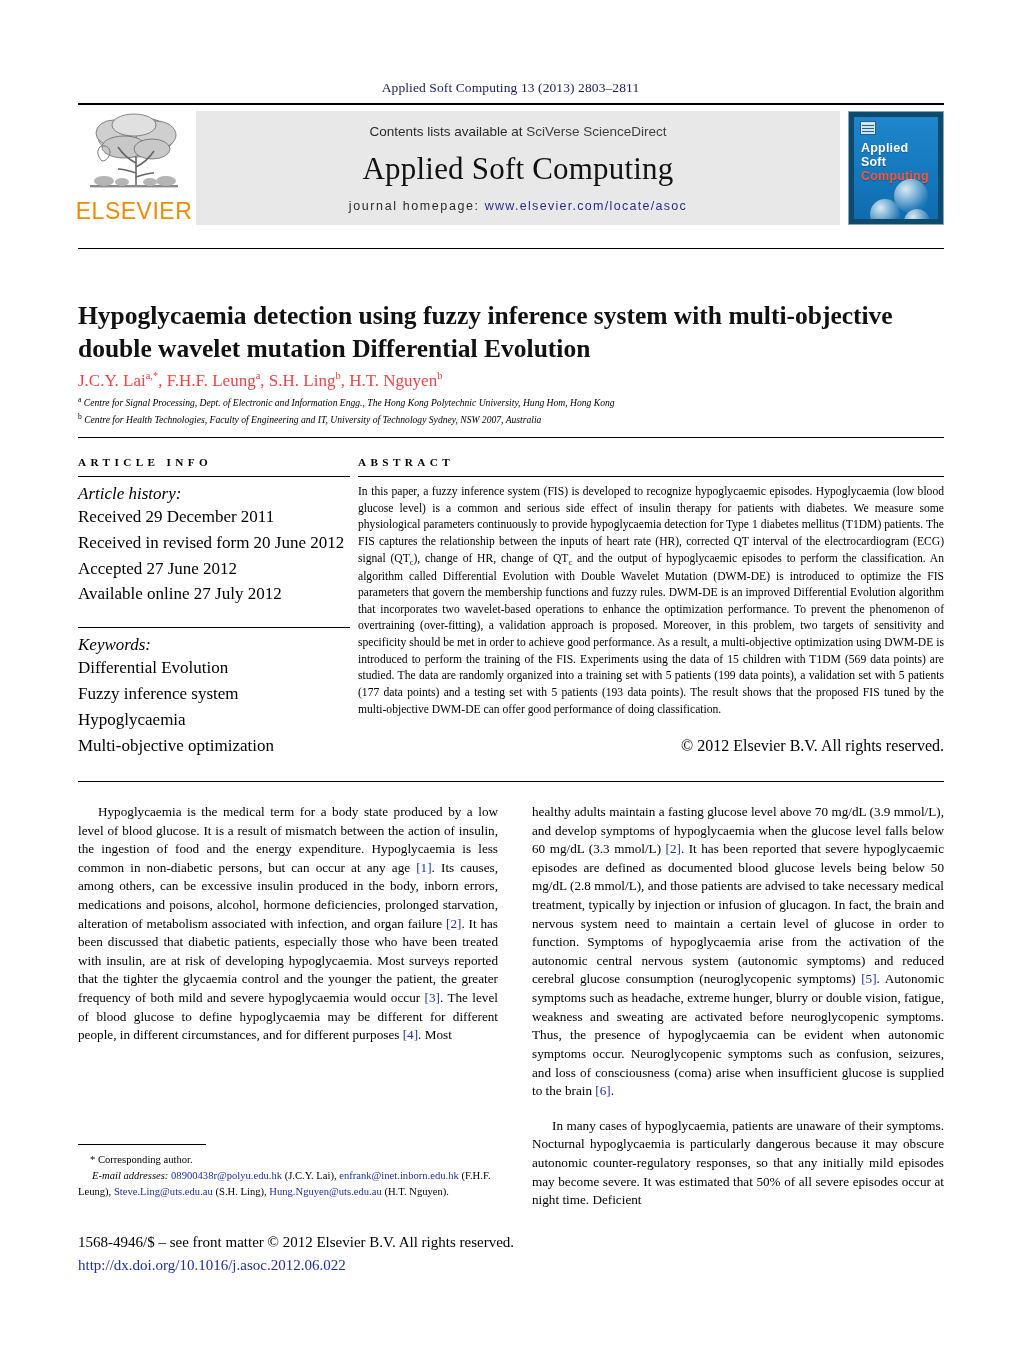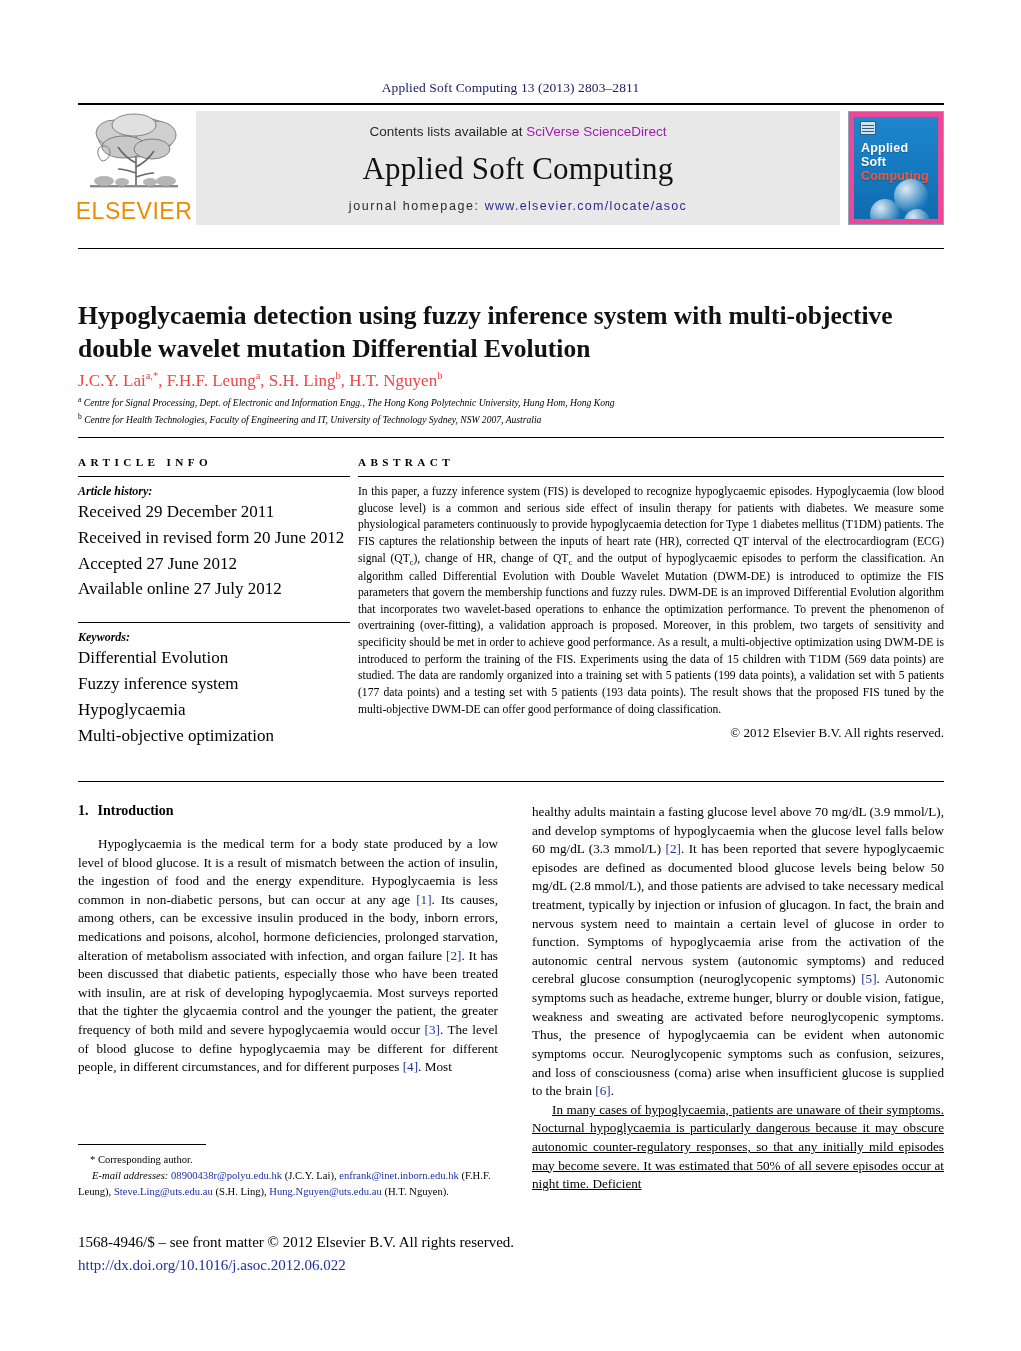--- a/index.html
+++ b/index.html
@@ -62,40 +62,40 @@
     align-items: center;
     justify-content: space-between;
     padding: 13px 0 12px 0;
     margin-left: 6px;
   }
   .contents-line {
     font-family: "Liberation Sans", sans-serif;
     font-size: 13.5px;
     color: #2b2b2b;
   }
-  .contents-line .sd-link { color: #a21caf; }
+  .contents-line .sd-link { color: #404040; }
   .journal-title {
     font-family: "Liberation Serif", serif;
     font-size: 31px;
     color: #111;
     letter-spacing: 0.2px;
   }
   .homepage-line {
     font-family: "Liberation Sans", sans-serif;
     font-size: 12.5px;
     color: #2b2b2b;
     letter-spacing: 1.6px;
     text-align: right;
   }
   .homepage-line .hp-url { color: #2b2b8f; letter-spacing: 1.3px; }
   .cover-thumb {
     width: 96px;
     flex: 0 0 96px;
     margin-left: 8px;
-    background: #ec4899;
+    background: #0c4a6e;
     border: 1px solid #8aa7b8;
     position: relative;
     overflow: hidden;
   }
   .cover-inner {
     position: absolute;
     inset: 5px;
     background: linear-gradient(180deg,#1f86cc 0%, #1477bd 60%, #0f6cae 100%);
     overflow: hidden;
   }
@@ -169,34 +169,34 @@
 
   .sec-head {
     font-family: "Liberation Serif", serif;
     font-size: 11.2px;
     font-weight: bold;
     letter-spacing: 4.4px;
     margin-bottom: 8px;
   }
   .thin-rule { border-top: 1px solid #000; margin: 4px 0 7px 0; }
 
-  .info-label { font-style: italic; font-weight: bold; font-size: 12px; }
+  .info-label { font-style: italic; font-weight: normal; font-size: 17px; }
   .info-list { font-size: 17px; line-height: 1.52; }
   .info-gap { height: 16px; }
 
   .abs-body {
     font-size: 11.6px;
     line-height: 1.435;
     text-align: justify;
   }
   .abs-body sub { font-size: 8.2px; }
   .copyright {
-    font-size: 13px;
+    font-size: 16px;
     text-align: right;
-    margin-top: 7px;
+    margin-top: 19px;
   }
 
   
   .body-rule {
     position: absolute; top: 781px; left: 78px; width: 866px;
     border-top: 1px solid #000;
   }
   .col-left  { position: absolute; top: 803px; left: 78px; width: 420px; }
   .col-right { position: absolute; top: 803px; left: 532px; width: 412px; }
 
@@ -206,21 +206,21 @@
     margin: 0 0 16px 0;
   }
   .h1 .num { margin-right: 9px; }
   p.body-p {
     font-size: 13.2px;
     line-height: 1.41;
     text-align: justify;
     margin: 0;
     text-indent: 20px;
   }
-  p.body-p + p.body-p { margin-top: 0; text-decoration: underline; }
+  p.body-p + p.body-p { margin-top: 16px; }
   .cite { color: #1d2f9e; }
 
   
   .footnote {
     position: absolute;
     left: 78px; top: 1144px; width: 420px;
   }
   .fn-rule { width: 128px; border-top: 1px solid #000; margin-bottom: 7px; }
   .fn-text { font-size: 10.6px; line-height: 1.5; }
   .fn-indent { text-indent: 12px; }
@@ -334,23 +334,20 @@
   <div class="col-abs">
     <div class="sec-head">ABSTRACT</div>
     <div class="thin-rule"></div>
     <div class="abs-body"><span>In this paper, a fuzzy inference system (FIS) is developed to recognize hypoglycaemic episodes. Hypoglycaemia (low blood glucose level) is a common and serious side effect of insulin therapy for patients with diabetes. We measure some physiological parameters continuously to provide hypoglycaemia detection for Type 1 diabetes mellitus (T1DM) patients. The FIS captures the relationship between the inputs of heart rate (HR), corrected QT interval of the electrocardiogram (ECG) signal (QT</span><sub>c</sub><span>), change of HR, change of QT</span><sub>c</sub><span> and the output of hypoglycaemic episodes to perform the classification. An algorithm called Differential Evolution with Double Wavelet Mutation (DWM-DE) is introduced to optimize the FIS parameters that govern the membership functions and fuzzy rules. DWM-DE is an improved Differential Evolution algorithm that incorporates two wavelet-based operations to enhance the optimization performance. To prevent the phenomenon of overtraining (over-fitting), a validation approach is proposed. Moreover, in this problem, two targets of sensitivity and specificity should be met in order to achieve good performance. As a result, a multi-objective optimization using DWM-DE is introduced to perform the training of the FIS. Experiments using the data of 15 children with T1DM (569 data points) are studied. The data are randomly organized into a training set with 5 patients (199 data points), a validation set with 5 patients (177 data points) and a testing set with 5 patients (193 data points). The result shows that the proposed FIS tuned by the multi-objective DWM-DE can offer good performance of doing classification.</span></div>
     <div class="copyright">© 2012 Elsevier B.V. All rights reserved.</div>
   </div>
 
   <div class="body-rule"></div>
 
   <div class="col-left">
-    <div class="h1">
-      <span class="num">1.</span><span>Introduction</span>
-    </div>
     <p class="body-p"><span>Hypoglycaemia is the medical term for a body state produced by a low level of blood glucose. It is a result of mismatch between the action of insulin, the ingestion of food and the energy expenditure. Hypoglycaemia is less common in non-diabetic persons, but can occur at any age </span><span class="cite">[1]</span><span>. Its causes, among others, can be excessive insulin produced in the body, inborn errors, medications and poisons, alcohol, hormone deficiencies, prolonged starvation, alteration of metabolism associated with infection, and organ failure </span><span class="cite">[2]</span><span>. It has been discussed that diabetic patients, especially those who have been treated with insulin, are at risk of developing hypoglycaemia. Most surveys reported that the tighter the glycaemia control and the younger the patient, the greater frequency of both mild and severe hypoglycaemia would occur </span><span class="cite">[3]</span><span>. The level of blood glucose to define hypoglycaemia may be different for different people, in different circumstances, and for different purposes </span><span class="cite">[4]</span><span>. Most</span></p>
   </div>
 
   <div class="col-right">
     <p class="body-p" style="text-indent:0"><span>healthy adults maintain a fasting glucose level above 70 mg/dL (3.9 mmol/L), and develop symptoms of hypoglycaemia when the glucose level falls below 60 mg/dL (3.3 mmol/L) </span><span class="cite">[2]</span><span>. It has been reported that severe hypoglycaemic episodes are defined as documented blood glucose levels being below 50 mg/dL (2.8 mmol/L), and those patients are advised to take necessary medical treatment, typically by injection or infusion of glucagon. In fact, the brain and nervous system need to maintain a certain level of glucose in order to function. Symptoms of hypoglycaemia arise from the activation of the autonomic central nervous system (autonomic symptoms) and reduced cerebral glucose consumption (neuroglycopenic symptoms) </span><span class="cite">[5]</span><span>. Autonomic symptoms such as headache, extreme hunger, blurry or double vision, fatigue, weakness and sweating are activated before neuroglycopenic symptoms. Thus, the presence of hypoglycaemia can be evident when autonomic symptoms occur. Neuroglycopenic symptoms such as confusion, seizures, and loss of consciousness (coma) arise when insufficient glucose is supplied to the brain </span><span class="cite">[6]</span><span>.</span></p>
     <p class="body-p">In many cases of hypoglycaemia, patients are unaware of their symptoms. Nocturnal hypoglycaemia is particularly dangerous because it may obscure autonomic counter-regulatory responses, so that any initially mild episodes may become severe. It was estimated that 50% of all severe episodes occur at night time. Deficient</p>
   </div>
 
   <div class="footnote">
     <div class="fn-rule"></div>

